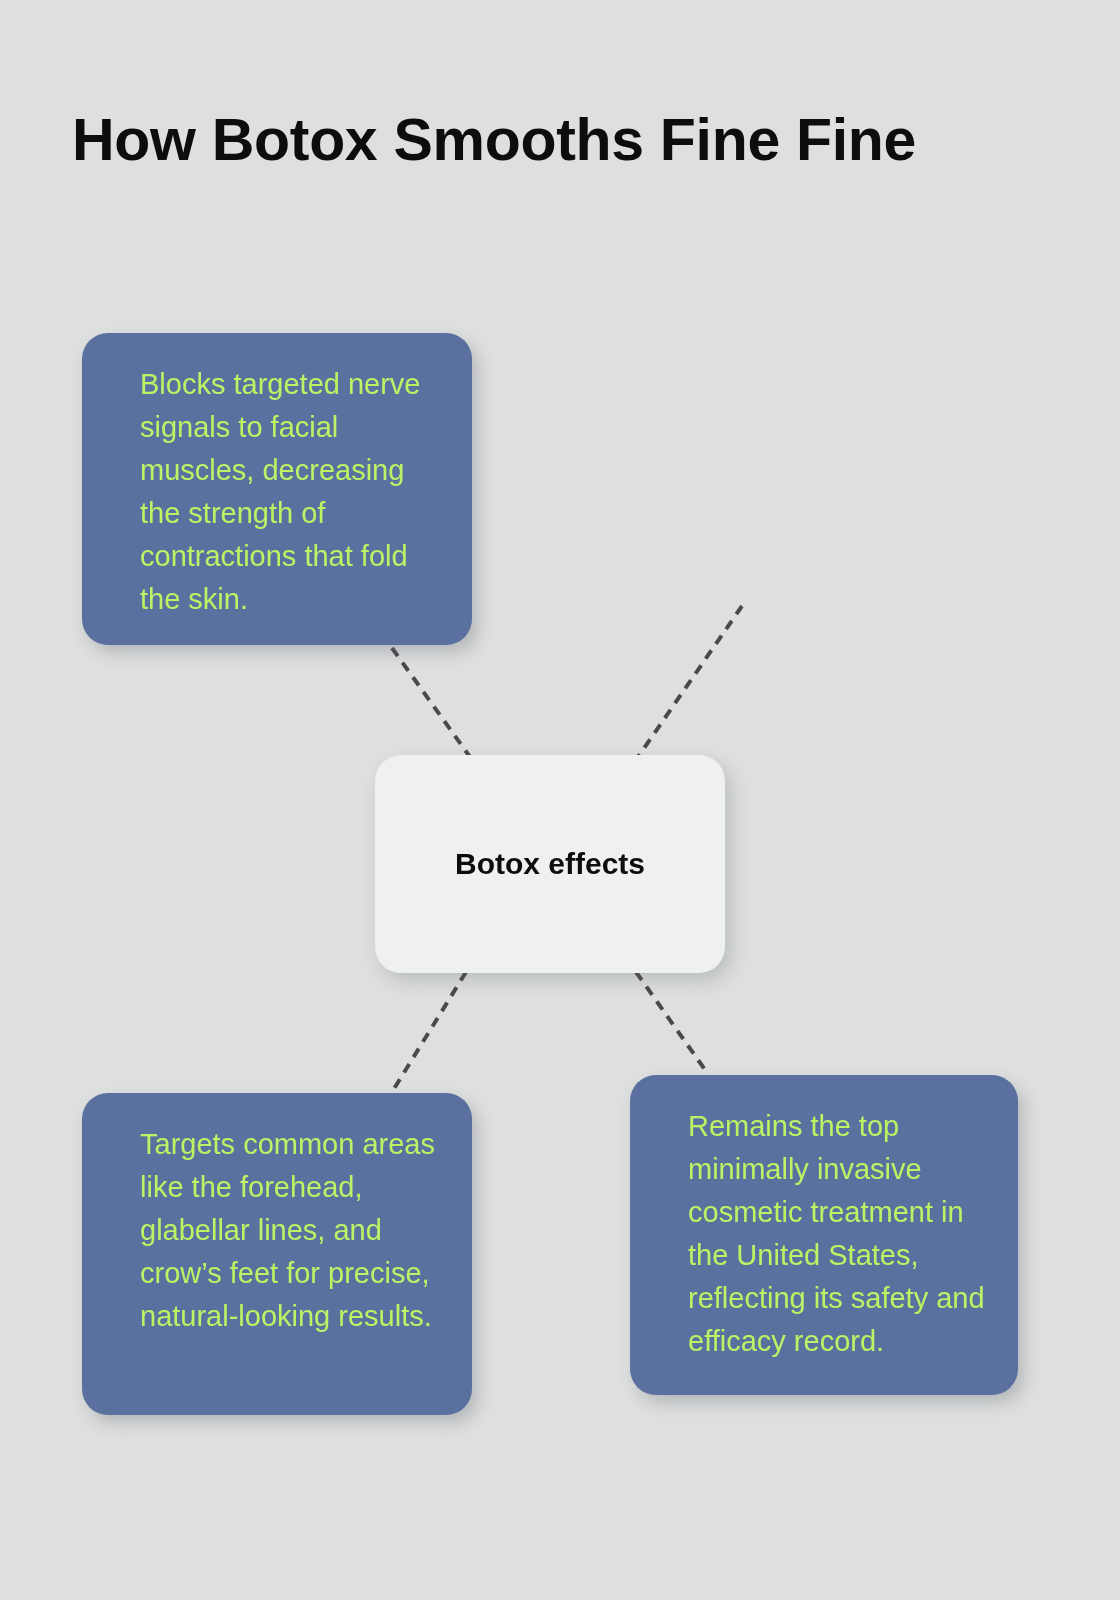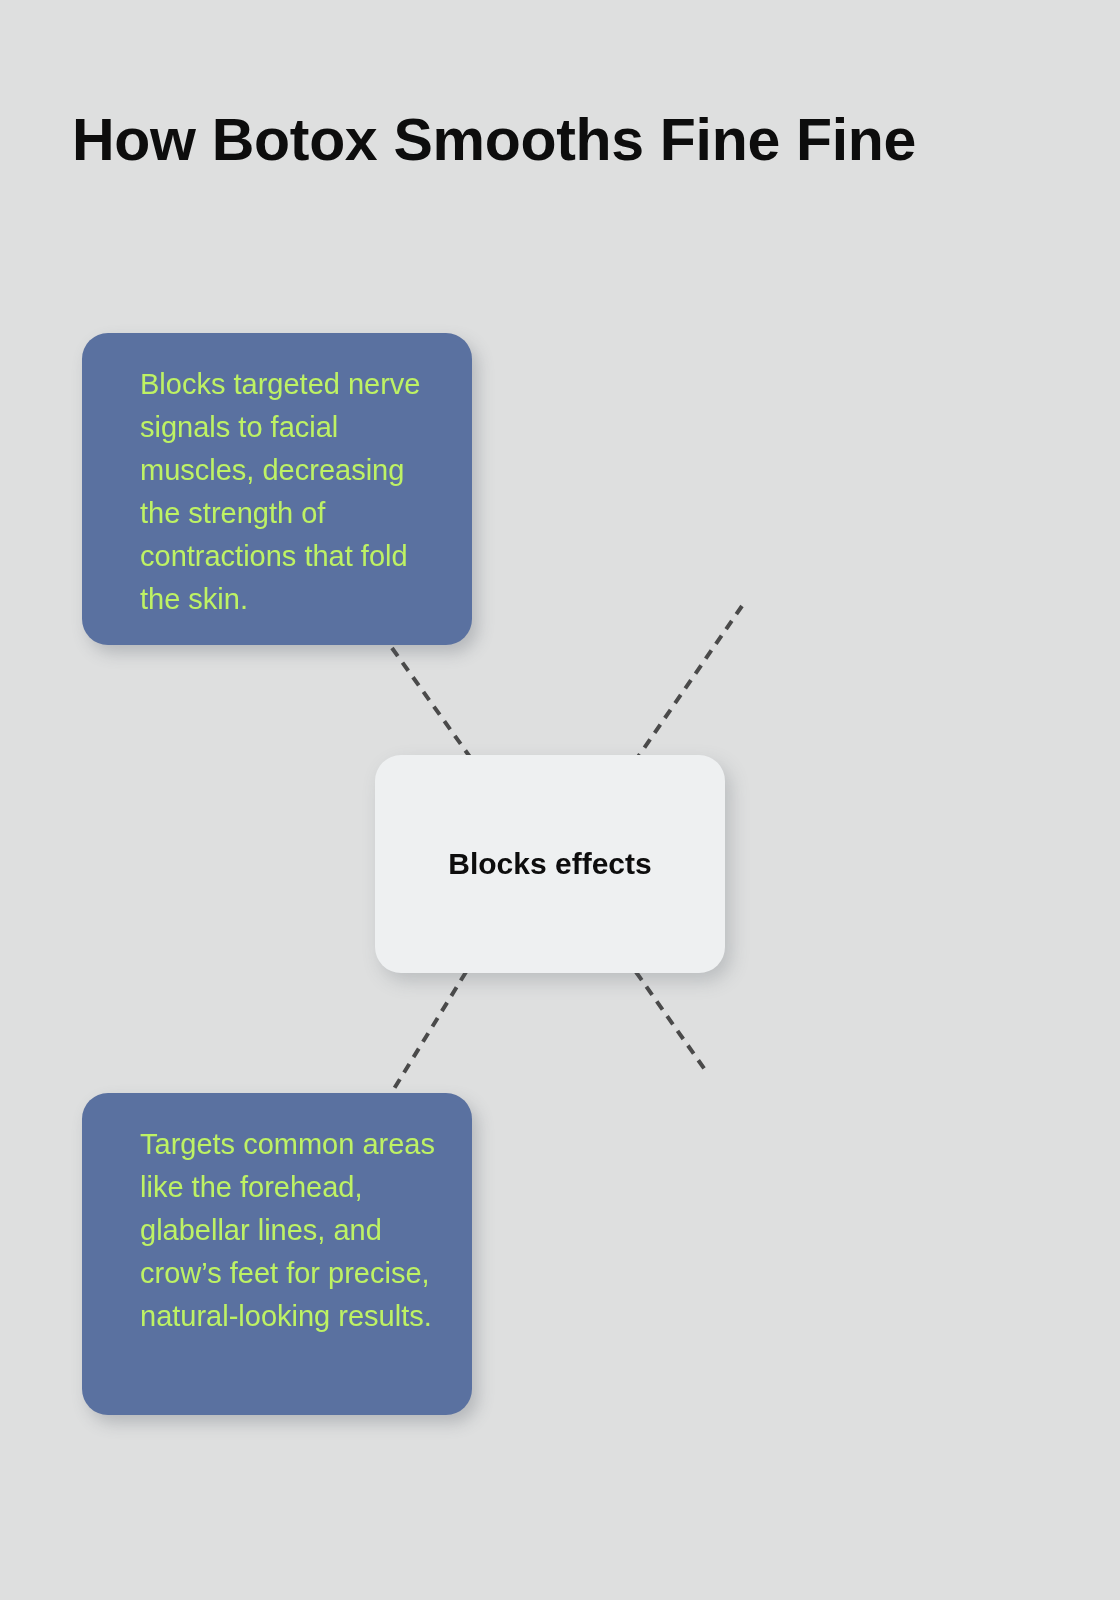--- a/index.html
+++ b/index.html
@@ -106,18 +106,21 @@
 
   <div class="node leaf leaf-tl">
     <span class="leaf-text">Blocks targeted nerve signals to facial muscles, decreasing the strength of contractions that fold the skin.</span>
   </div>
 
 
   <div class="node leaf leaf-bl">
     <span class="leaf-text">Targets common areas like the forehead, glabellar lines, and crow’s feet for precise, natural-looking results.</span>
   </div>
 
+  <div class="node leaf leaf-br">
+    <span class="leaf-text">Remains the top minimally invasive cosmetic treatment in the United States, reflecting its safety and efficacy record.</span>
+  </div>
 
   <div class="node hub">
-    <span class="hub-text">Blocks effects</span>
+    <span class="hub-text">Botox effects</span>
   </div>
 
 </div>
 
 </body></html>

